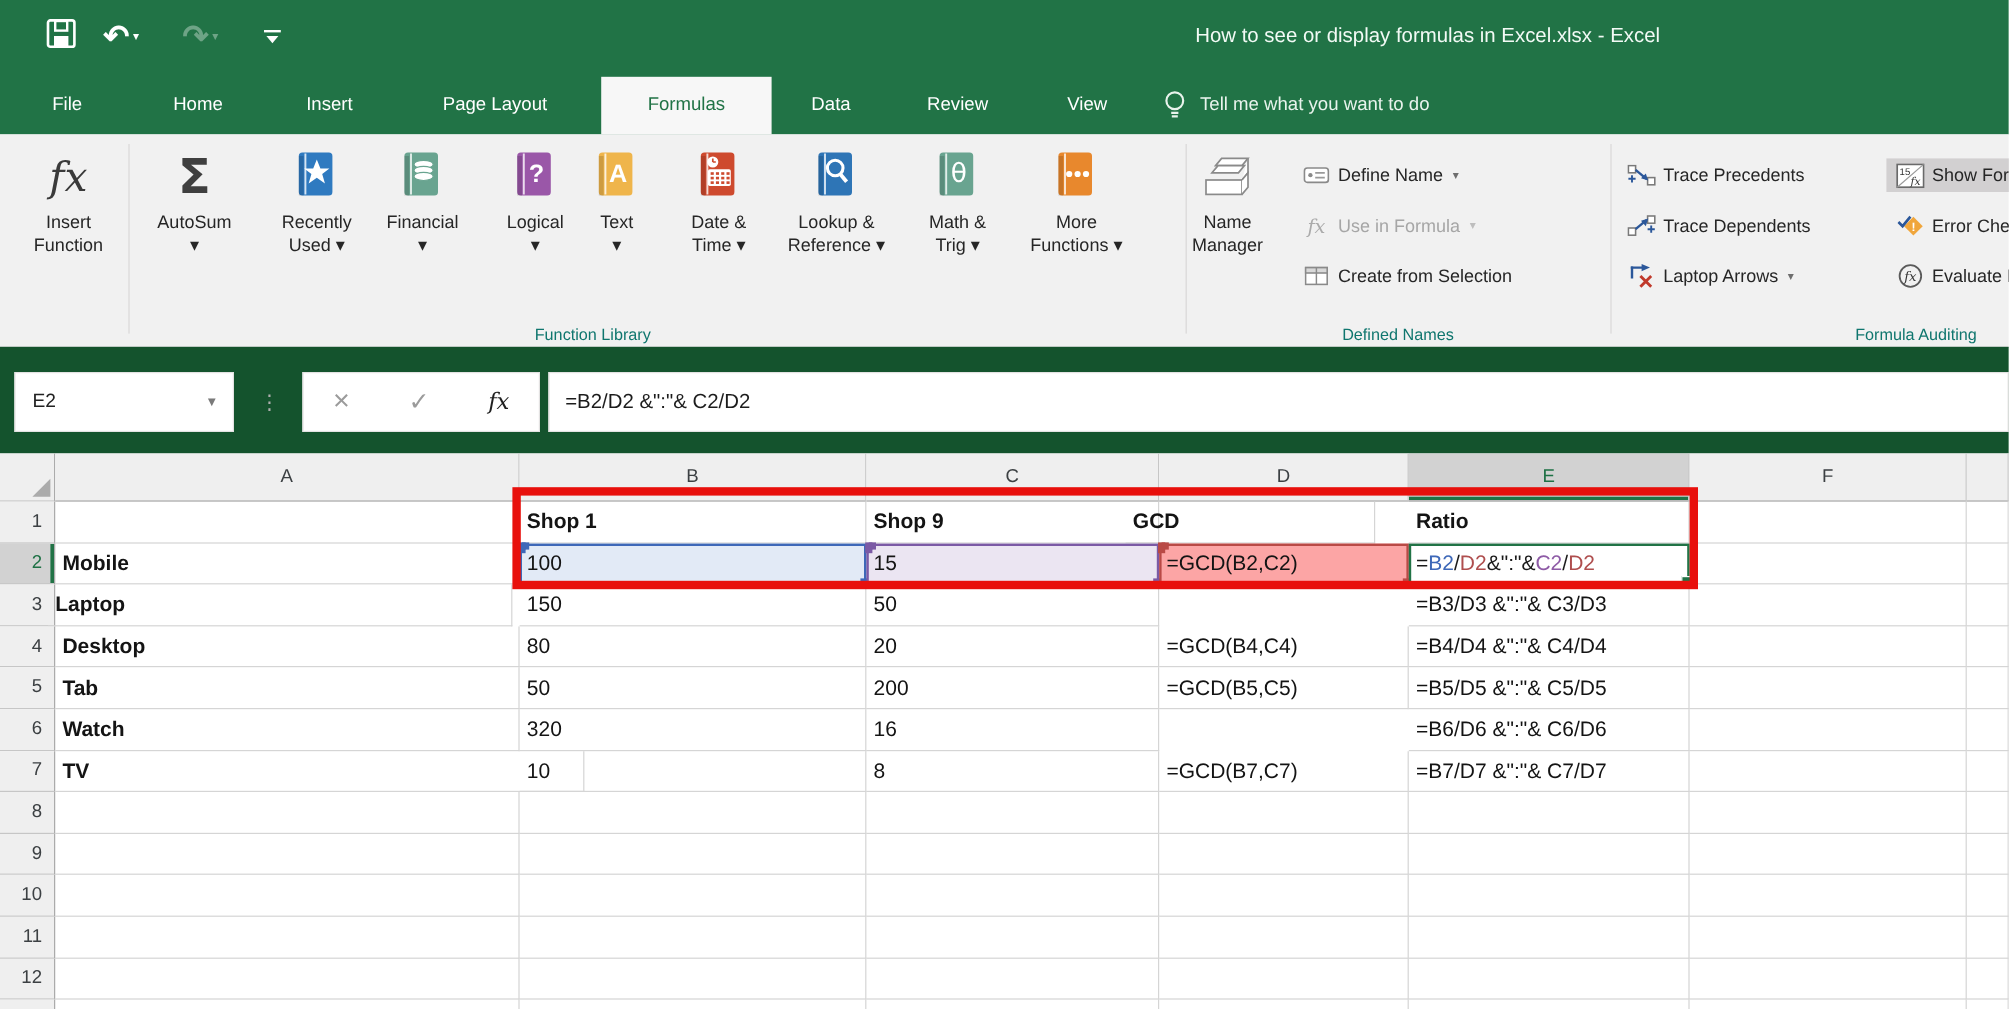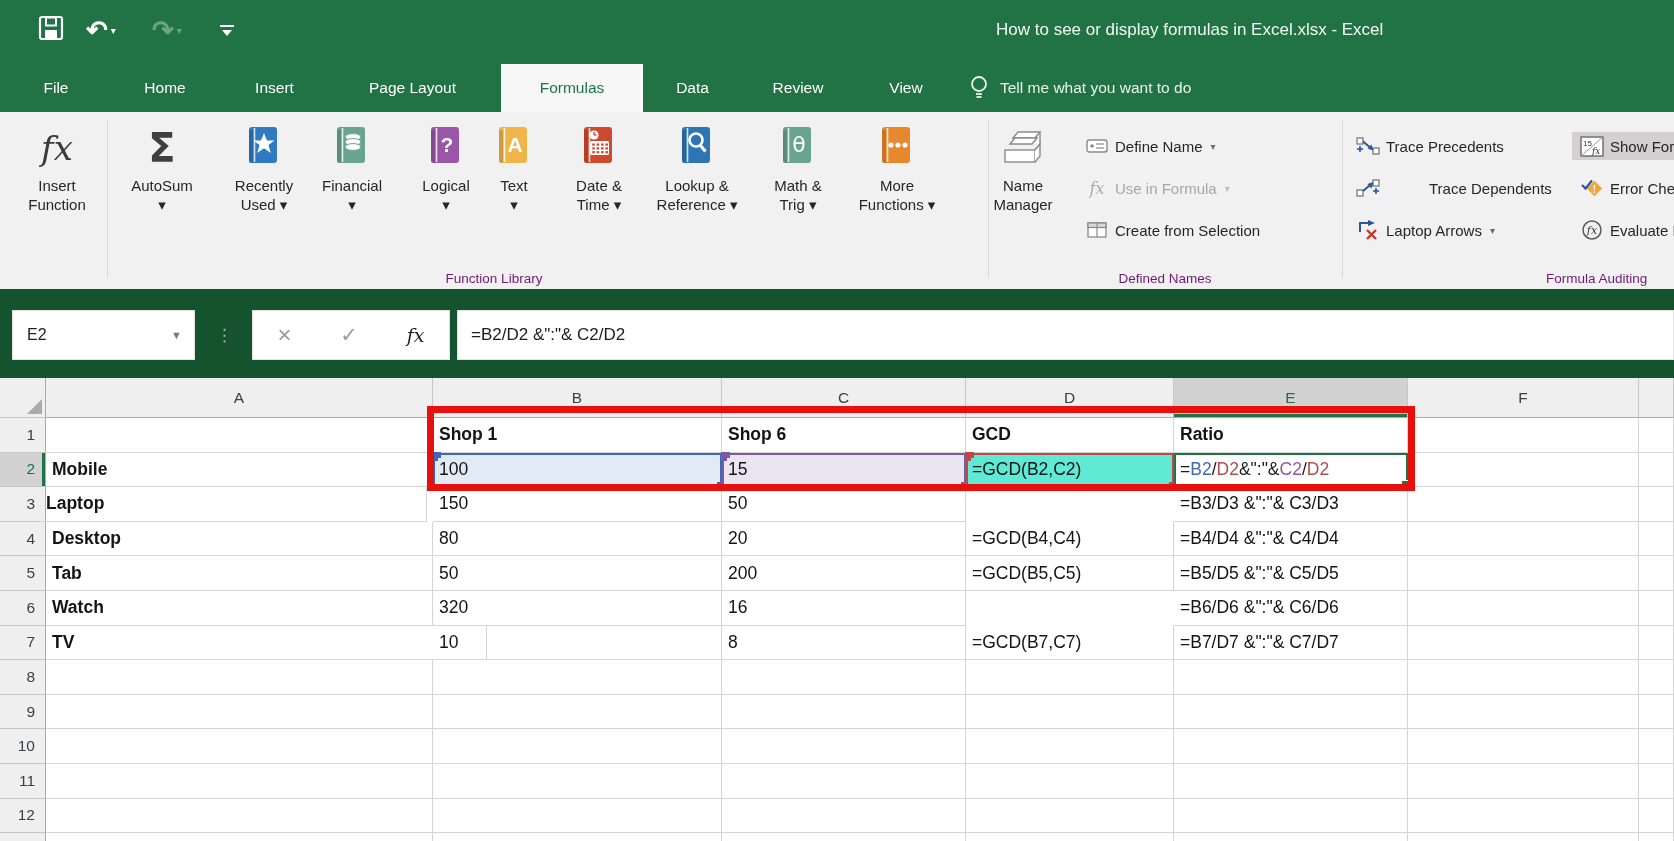--- a/index.html
+++ b/index.html
@@ -24,21 +24,21 @@
   .tabrow{position:absolute;left:0;top:60px;width:1674px;height:52px;background:#217346;}
   .tab{position:absolute;bottom:0;height:48px;display:flex;align-items:center;justify-content:center;
        color:#fff;font-size:15.5px;cursor:default;}
   .tab.active{background:#F7F7F7;color:#217346;}
   .tellme{position:absolute;bottom:0;height:48px;display:flex;align-items:center;color:#E8F3EC;font-size:15.5px;}
   .tellme svg{margin-right:10px;}
 
   
   .ribbon{position:absolute;left:0;top:112px;width:1674px;height:177px;background:#F1F1F1;
           border-bottom:1px solid #CFCECE;}
-  .grp-label{position:absolute;bottom:3px;font-size:13.5px;color:#701a75;}
+  .grp-label{position:absolute;bottom:3px;font-size:13.5px;color:#0f766e;}
   .vsep{position:absolute;top:8px;height:158px;width:1px;background:#D9D8D8;}
   .bigbtn{position:absolute;top:8px;height:160px;text-align:center;color:#262626;font-size:15px;}
   .bigbtn .bicon{height:50px;display:flex;align-items:flex-end;justify-content:center;}
   .bigbtn .l1{margin-top:6px;line-height:19px;}
   .bigbtn .l2{line-height:19px;}
   .glyph-sigma{font-size:40px;line-height:44px;font-weight:600;color:#3F3F3F;font-family:"DejaVu Sans",sans-serif;}
   .glyph-fx{font-family:"DejaVu Serif",serif;font-style:italic;font-size:34px;line-height:44px;color:#3A3A3A;}
   .smallcol{position:absolute;}
   .smallitem{position:absolute;height:28px;display:flex;align-items:center;font-size:15px;color:#262626;white-space:nowrap;}
   .smallitem .sicon{width:24px;display:flex;justify-content:center;margin-right:6px;flex:none;}
@@ -328,21 +328,21 @@
             <rect x="1" y="1" width="6" height="6" fill="#fff" stroke="#7A7A7A" stroke-width="1.3"></rect>
             <rect x="17" y="11" width="6" height="6" fill="#fff" stroke="#7A7A7A" stroke-width="1.3"></rect>
             <line x1="7" y1="4.5" x2="16" y2="12" stroke="#2B579A" stroke-width="2"></line>
             <polygon points="17.5,13.5 11.5,11.5 15.5,7.5" fill="#2B579A"></polygon>
             <line x1="4" y1="9" x2="4" y2="15" stroke="#2B579A" stroke-width="1.6"></line>
             <line x1="1" y1="12" x2="7" y2="12" stroke="#2B579A" stroke-width="1.6"></line>
           </svg>
         </span>
         <span>Trace Precedents</span>
       </div>
-      <div class="smallitem" style="left: 1356px; top: 62px; gap: 43px;">
+      <div class="smallitem" style="left: 1356px; top: 62px;">
         <span class="sicon">
           <svg width="24" height="18" viewBox="0 0 24 18">
             <rect x="1" y="11" width="6" height="6" fill="#fff" stroke="#7A7A7A" stroke-width="1.3"></rect>
             <rect x="17" y="1" width="6" height="6" fill="#fff" stroke="#7A7A7A" stroke-width="1.3"></rect>
             <line x1="7" y1="12" x2="16" y2="4.5" stroke="#2B579A" stroke-width="2"></line>
             <polygon points="17.5,3 11.5,5 15.5,9.5" fill="#2B579A"></polygon>
             <line x1="20" y1="9" x2="20" y2="15" stroke="#2B579A" stroke-width="1.6"></line>
             <line x1="17" y1="12" x2="23" y2="12" stroke="#2B579A" stroke-width="1.6"></line>
           </svg>
         </span>
@@ -420,30 +420,30 @@
     <div class="hcell colh" style="left: 46px; top: 0px; width: 387px; height: 40px;">A</div>
     <div class="hcell colh" style="left: 433px; top: 0px; width: 289px; height: 40px;">B</div>
     <div class="hcell colh" style="left: 722px; top: 0px; width: 244px; height: 40px;">C</div>
     <div class="hcell colh" style="left: 966px; top: 0px; width: 208px; height: 40px;">D</div>
     <div class="hcell colh active" style="left: 1174px; top: 0px; width: 234px; height: 40px;">E</div>
     <div class="hcell colh" style="left: 1408px; top: 0px; width: 231px; height: 40px;">F</div>
     <div class="hcell colh" style="left: 1639px; top: 0px; width: 35px; height: 40px;"></div>
     <div class="hcell rowh" style="left: 0px; top: 40px; width: 46px; height: 34.6px;">1</div>
     <div class="cell" style="left: 46px; top: 40px; width: 387px; height: 34.6px;"></div>
     <div class="cell bold" style="left: 433px; top: 40px; width: 289px; height: 34.6px;">Shop 1</div>
-    <div class="cell bold" style="left: 722px; top: 40px; width: 244px; height: 34.6px;">Shop 6</div>
-    <div class="cell bold" style="left: 966px; top: 40px; width: 208px; height: 34.6px;">GCD</div>
+    <div class="cell bold" style="left: 722px; top: 40px; width: 244px; height: 34.6px;">Shop 9</div>
+    <div class="cell bold" style="left: 938px; top: 40px; width: 208px; height: 34.6px;">GCD</div>
     <div class="cell bold" style="left: 1174px; top: 40px; width: 234px; height: 34.6px;">Ratio</div>
     <div class="cell" style="left: 1408px; top: 40px; width: 231px; height: 34.6px;"></div>
     <div class="cell" style="left: 1639px; top: 40px; width: 35px; height: 34.6px;"></div>
     <div class="hcell rowh active" style="left: 0px; top: 74.6px; width: 46px; height: 34.6px;">2</div>
     <div class="cell bold" style="left: 46px; top: 74.6px; width: 387px; height: 34.6px;">Mobile</div>
     <div class="cell" style="left: 433px; top: 74.6px; width: 289px; height: 34.6px; background: rgb(226, 234, 246);">100</div>
     <div class="cell" style="left: 722px; top: 74.6px; width: 244px; height: 34.6px; background: rgb(235, 229, 242);">15</div>
-    <div class="cell" style="left: 966px; top: 74.6px; width: 208px; height: 34.6px; background: #5eead4;">=GCD(B2,C2)</div>
+    <div class="cell" style="left: 966px; top: 74.6px; width: 208px; height: 34.6px; background: #fca5a5;">=GCD(B2,C2)</div>
     <div class="cell" style="left: 1174px; top: 74.6px; width: 234px; height: 34.6px;">
       <span style="color: rgb(26, 26, 26);">=</span>
       <span style="color: rgb(62, 104, 184);">B2</span>
       <span style="color: rgb(26, 26, 26);">/</span>
       <span style="color: rgb(175, 78, 78);">D2</span>
       <span style="color: rgb(26, 26, 26);"> &amp;":"&amp; </span>
       <span style="color: rgb(142, 91, 166);">C2</span>
       <span style="color: rgb(26, 26, 26);">/</span>
       <span style="color: rgb(175, 78, 78);">D2</span>
     </div>

